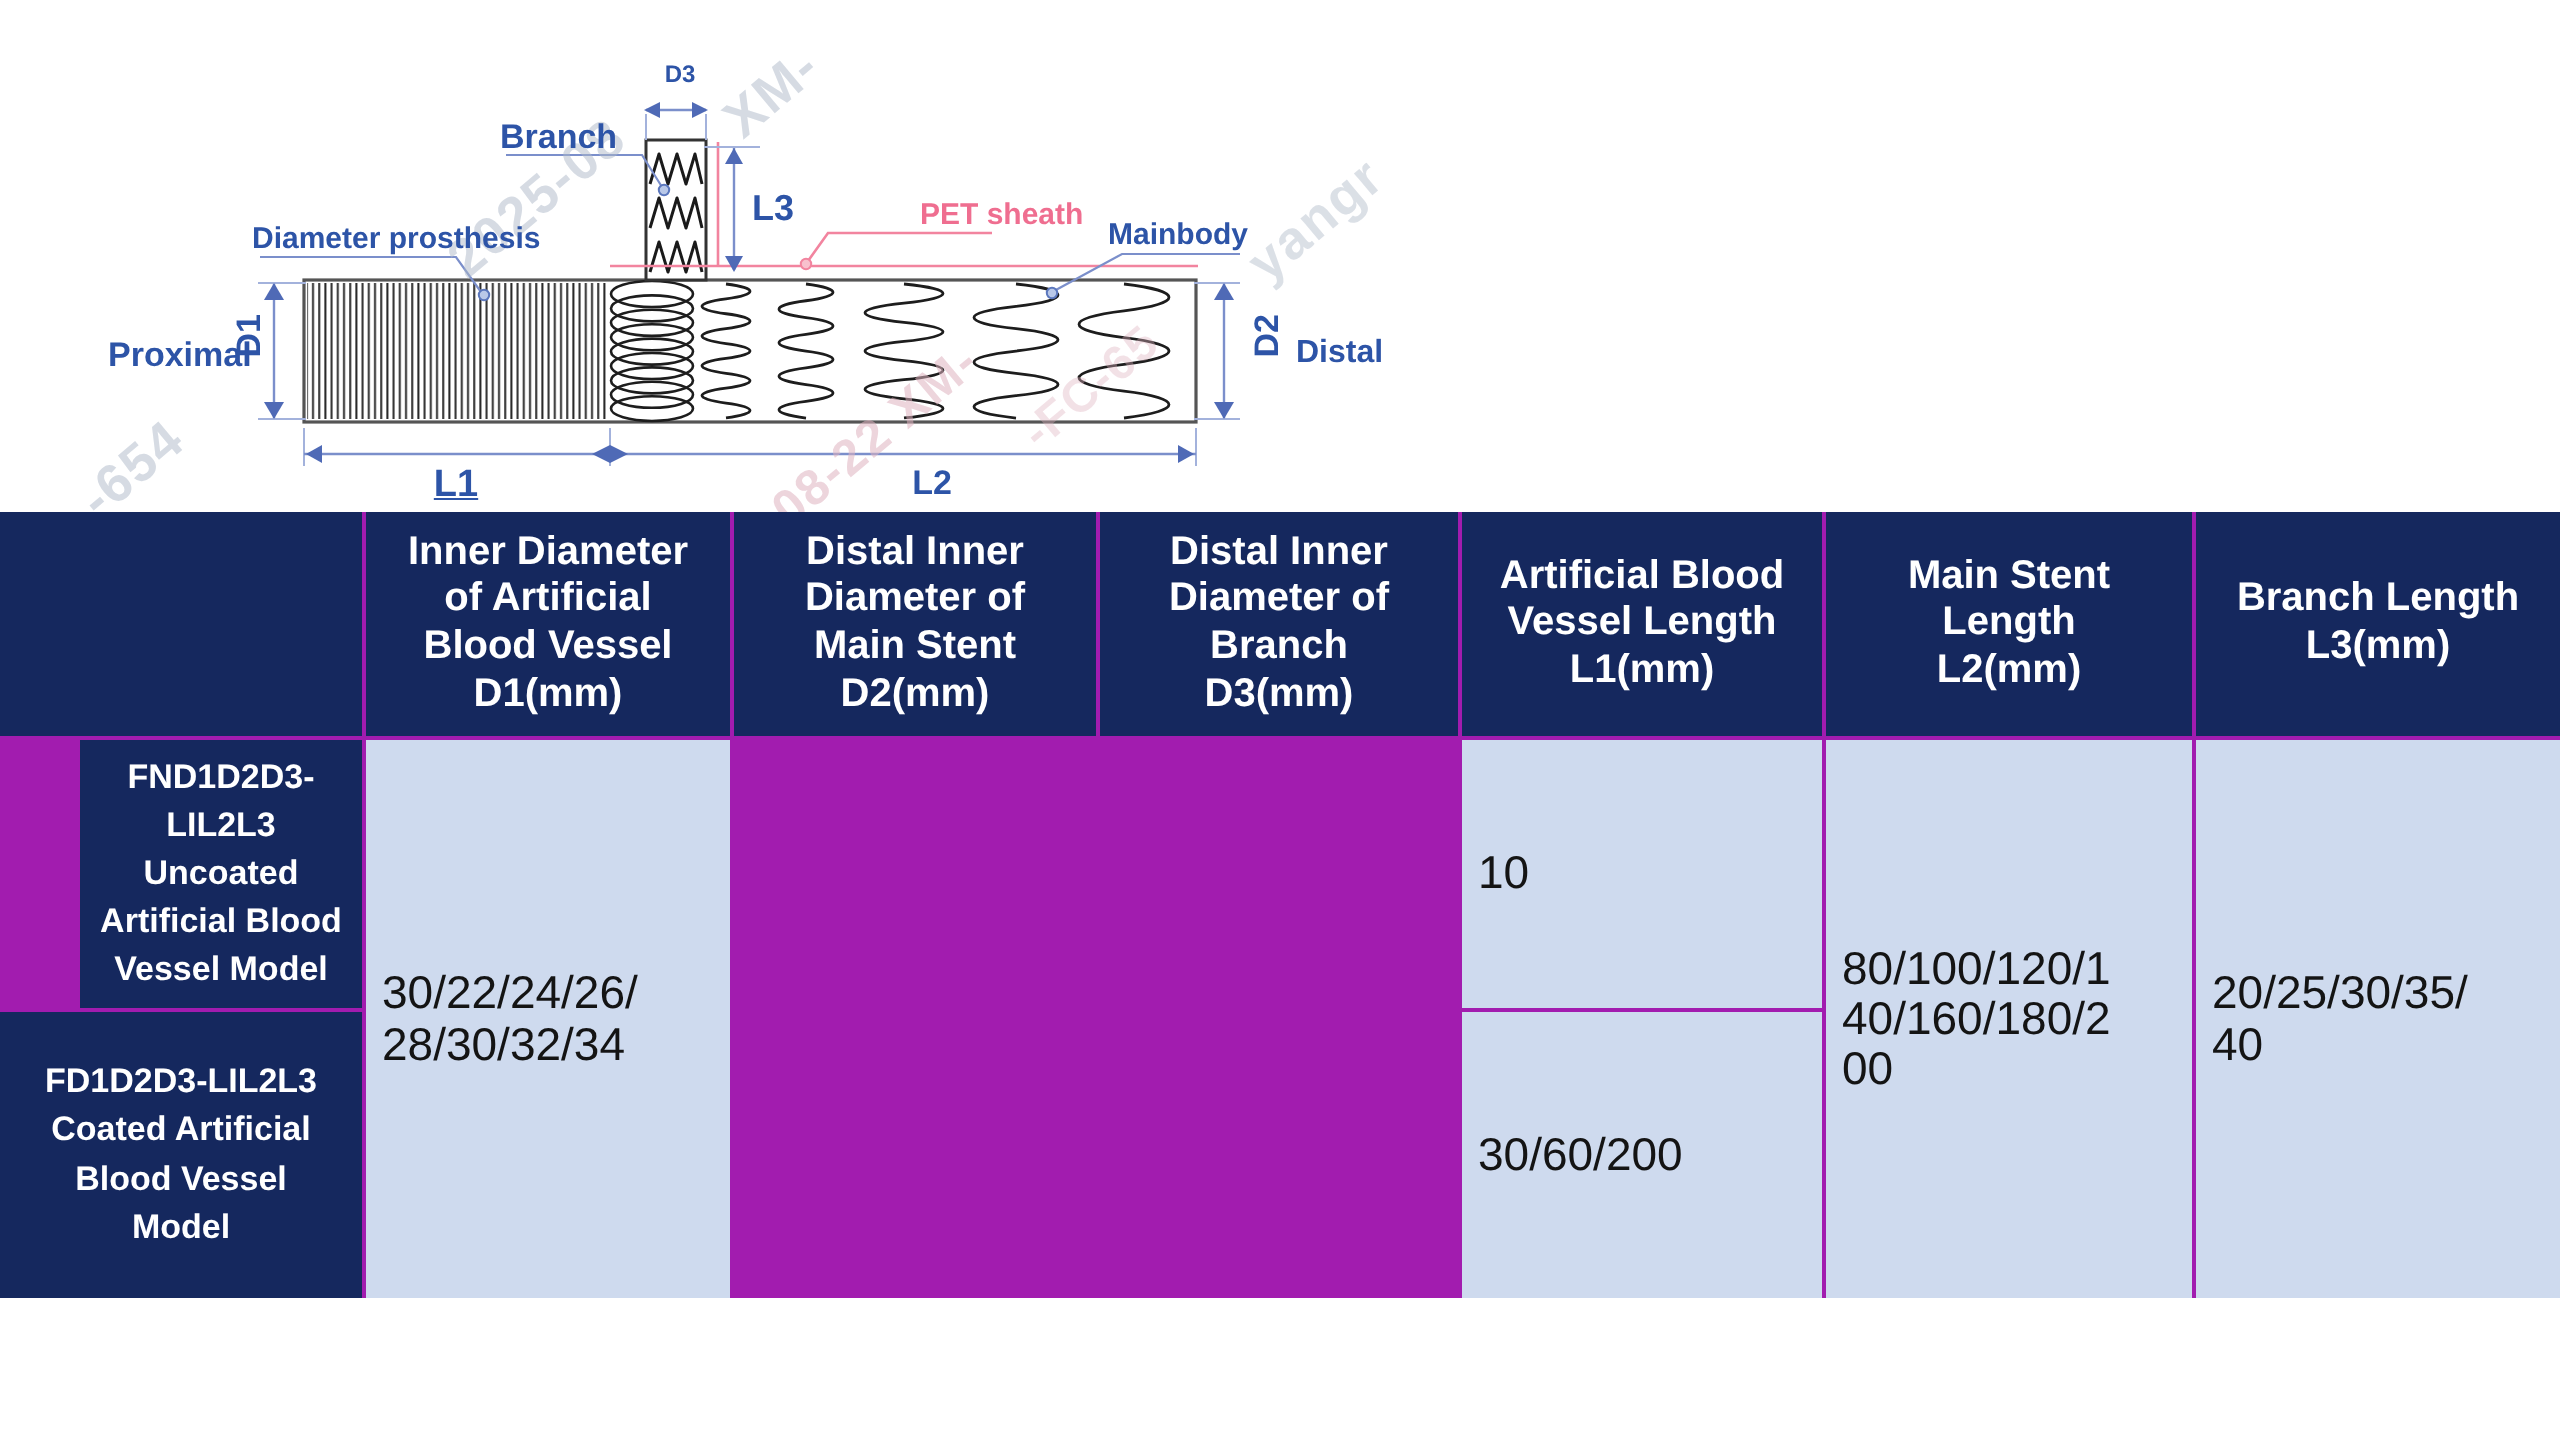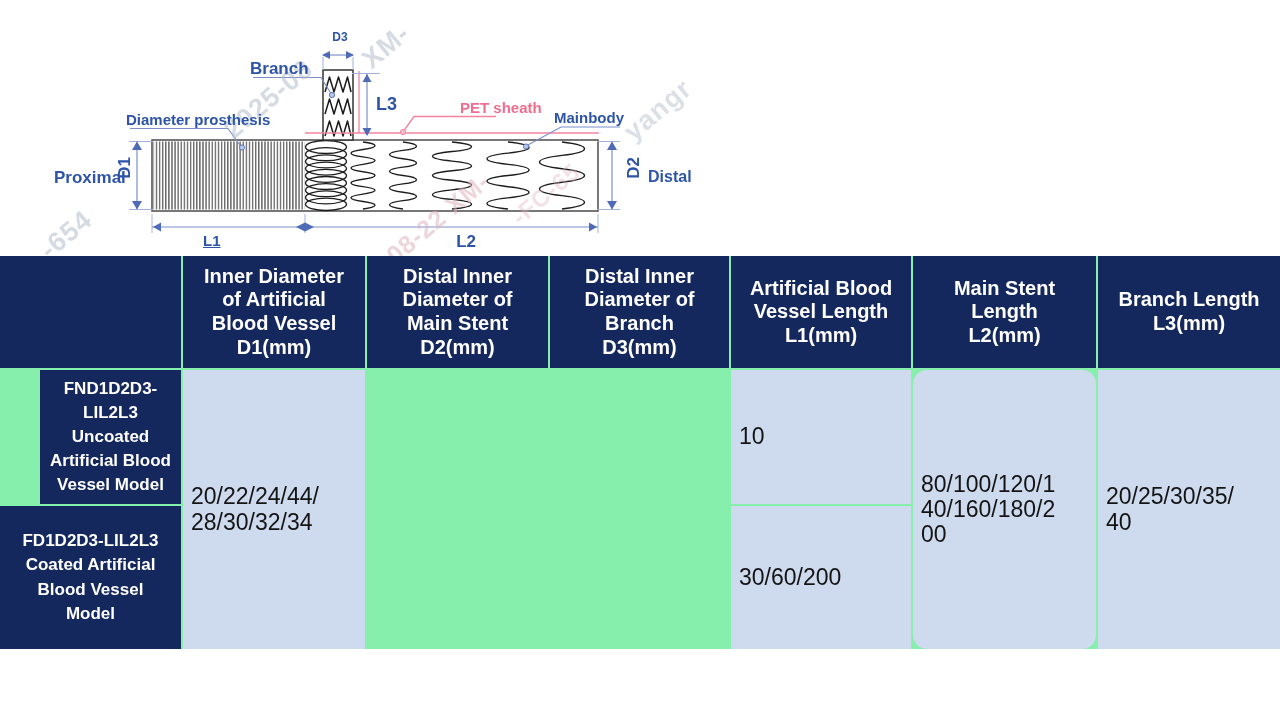--- a/index.html
+++ b/index.html
@@ -25,21 +25,21 @@
     color:#aeb9c9;opacity:.5;transform:rotate(-40deg);transform-origin:left center;
     white-space:nowrap;line-height:1;
   }
   .wm-pink{color:#dfb3c0;opacity:.55;}
   
   .spec-table{
     position:absolute;left:0;top:256px;width:1280px;
     display:grid;
     grid-template-columns:181px 182px 181px 179px 180px 183px 182px;
     grid-template-rows:112px 134px 143px;
-    gap:2px;background:#86efac;
+    gap:2px;background:#a21caf;
   }
   .th{
     background:#15285e;color:#ffffff;
     display:flex;align-items:center;justify-content:center;
     text-align:center;font-weight:700;font-size:20px;line-height:1.18;
     white-space:pre-line;
   }
   .rowhead{
     background:#15285e;color:#ffffff;
     display:flex;align-items:center;justify-content:center;
@@ -163,21 +163,21 @@
   <span class="dlabel" style="left:126px;top:112px;font-size:15px;">Diameter prosthesis</span>
   <span class="dlabel" style="left:250px;top:60px;font-size:17px;">Branch</span>
   <span class="dlabel" style="left:322px;top:31px;width:36px;text-align:center;font-size:12px;">D3</span>
   <span class="dlabel" style="left:376px;top:95px;font-size:18px;">L3</span>
   <span class="dlabel pink" style="left:432px;top:100px;font-size:15px;margin-left:28px;">PET sheath</span>
   <span class="dlabel" style="left:554px;top:110px;font-size:15px;">Mainbody</span>
   <span class="dlabel" style="left:54px;top:169px;font-size:17px;">Proximal</span>
   <span class="vlabel" style="left:116px;top:157px;">D1</span>
   <span class="vlabel" style="left:625px;top:157px;">D2</span>
   <span class="dlabel" style="left:648px;top:169px;font-size:16px;">Distal</span>
-  <span class="dlabel" style="left:203px;top:233px;width:50px;font-size:15px;text-decoration:underline;">L1</span>
+  <span class="dlabel" style="left:203px;top:233px;width:50px;text-align:center;font-size:19px;text-decoration:underline;">L1</span>
   <span class="dlabel" style="left:426px;top:233px;width:50px;text-align:right;font-size:17px;">L2</span>
 </div>
 
 <div class="spec-table">
   <div class="th" style="grid-area:1/1;"></div>
   <div class="th" style="grid-area:1/2;">Inner Diameter
 of Artificial
 Blood Vessel
 D1(mm)</div>
   <div class="th" style="grid-area:1/3;">Distal Inner
@@ -199,22 +199,22 @@
 
   <div class="rowhead" style="grid-area:2/1;margin-left:40px;">FND1D2D3-LIL2L3
 Uncoated
 Artificial Blood
 Vessel Model</div>
   <div class="rowhead" style="grid-area:3/1;">FD1D2D3-LIL2L3
 Coated Artificial
 Blood Vessel
 Model</div>
 
-  <div class="data" style="grid-area:2/2/span 2;">20/22/24/44/
+  <div class="data" style="grid-area:2/2/span 2;">30/22/24/26/
 28/30/32/34</div>
   <div class="data" style="grid-area:2/5;">10</div>
   <div class="data" style="grid-area:3/5;">30/60/200</div>
-  <div class="data" style="grid-area:2/6/span 2;border-radius:14px;">80/100/120/1
+  <div class="data" style="grid-area:2/6/span 2;">80/100/120/1
 40/160/180/2
 00</div>
   <div class="data" style="grid-area:2/7/span 2;">20/25/30/35/
 40</div>
 </div>
 
 </body></html>

